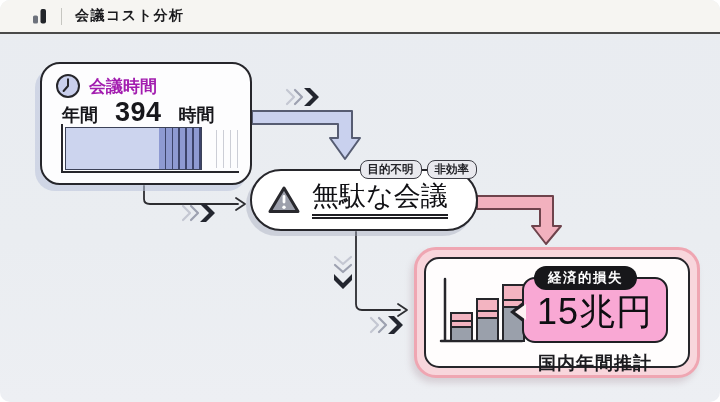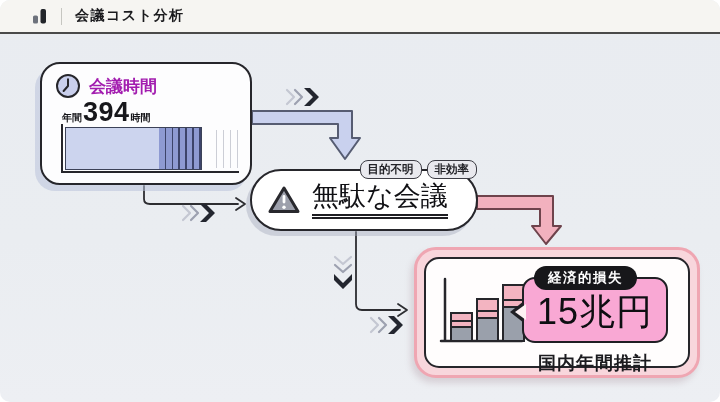--- a/index.html
+++ b/index.html
@@ -21,22 +21,22 @@
   .header h1{font-size:14px;font-weight:bold;letter-spacing:1.5px;margin:0;color:#1b1b1e;}
   
   .meeting-card{
     position:absolute;left:40px;top:62px;width:212px;height:123px;
     background:#fdfdfe;border:2.5px solid #26262b;border-radius:20px;
     box-shadow:-5px 6px 0 rgba(186,194,219,.55);
   }
   .mc-title{position:absolute;left:13px;top:9px;display:flex;align-items:center;gap:8px;}
   .mc-title .t{font-size:17px;font-weight:bold;color:#a21caf;}
   .mc-stat{position:absolute;left:20px;top:33px;display:flex;align-items:baseline;color:#17171b;}
-  .mc-stat .sm{font-size:10px;font-weight:600;}
-  .mc-stat .big{font-size:27px;font-weight:800;letter-spacing:.5px;margin:0 1px;}
+  .mc-stat .sm{font-size:18px;font-weight:600;}
+  .mc-stat .big{font-size:27px;font-weight:800;letter-spacing:.5px;margin:0 17px;}
   .hours-chart{
     position:absolute;left:19px;top:60px;width:178px;height:49px;
     border-left:2px solid #26262b;border-bottom:2.5px solid #26262b;
   }
   .hours-bar{
     position:absolute;left:2px;top:3px;width:137px;height:43px;
     background:#ccd4ee;border:1.5px solid #3c4258;
   }
   .hours-bar .stripes{
     position:absolute;right:0;top:0;height:100%;width:42px;

